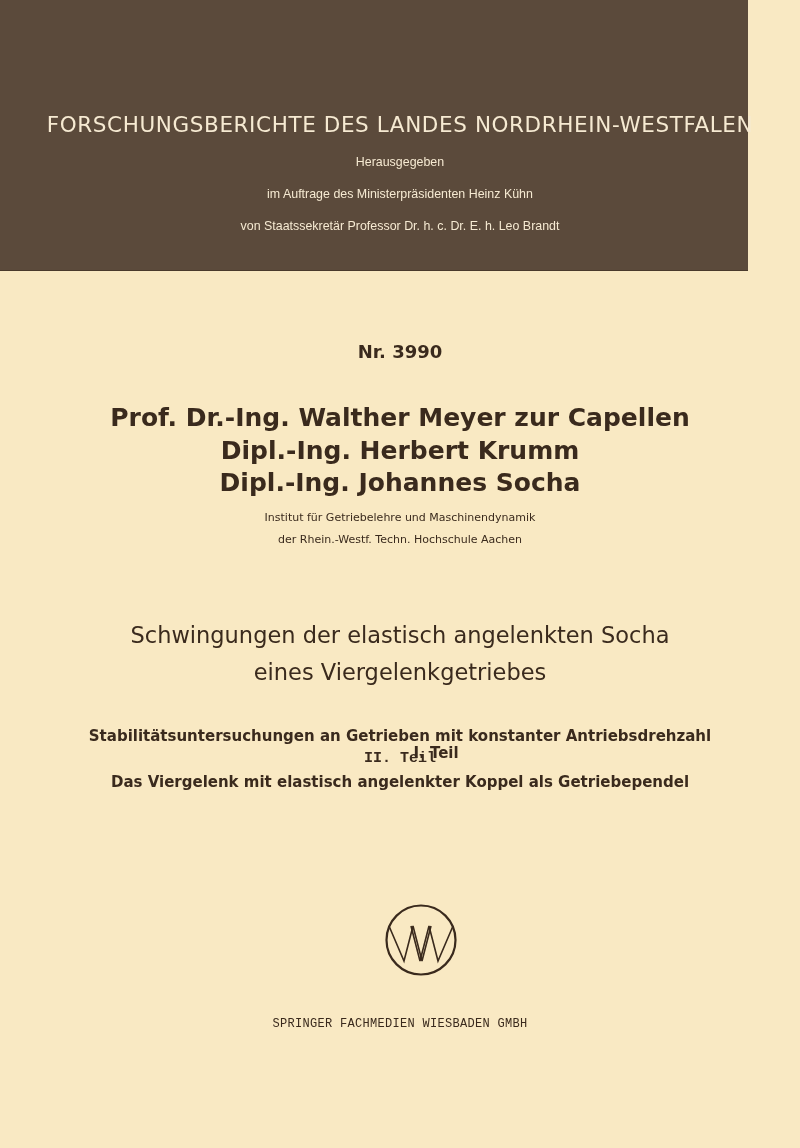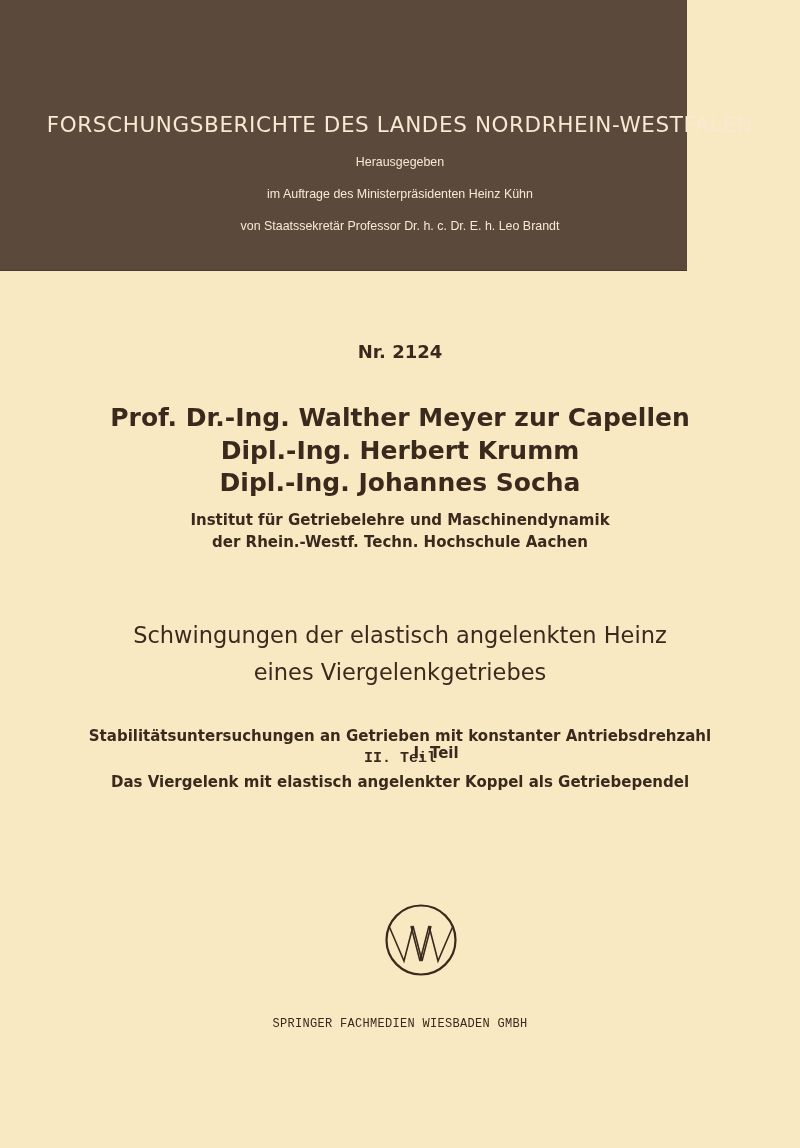--- a/index.html
+++ b/index.html
@@ -4,21 +4,21 @@
 <style>
   html, body { margin: 0; padding: 0; }
   body {
     width: 800px; height: 1148px; overflow: hidden;
     background: #f9e9c3;
     font-family: "DejaVu Sans", "Liberation Sans", sans-serif;
     color: #3b2c1f;
     position: relative;
   }
   .band {
-    position: absolute; left: 0; top: 0; width: 687px; height: 270px;
+    position: absolute; left: 0; top: 0; width: 748px; height: 270px;
     background: #5b4a3b;
     border-bottom: 1px solid #4a3a2c;
   }
   .band-line {
     position: absolute; left: 0; width: 800px; text-align: center;
     color: #f6ead2; white-space: nowrap;
   }
   .series-title {
     top: 112px; font-size: 21.5px; letter-spacing: 0.6px;
     font-family: "DejaVu Sans", sans-serif; font-weight: normal;
@@ -33,21 +33,21 @@
 
   .line {
     position: absolute; left: 0; width: 800px; text-align: center;
     white-space: nowrap; color: #3a2a1d;
   }
   .number { top: 341px; font-size: 18px; font-weight: bold; }
   .author { font-size: 25px; font-weight: bold; }
   .a1 { top: 403px; }
   .a2 { top: 436px; }
   .a3 { top: 468px; }
-  .inst { font-size: 15px; font-weight: bold; }
+  .inst { font-size: 11px; font-weight: normal; }
   .i1 { top: 511px; }
   .i2 { top: 533px; }
   .title { font-size: 22.5px; font-weight: normal; }
   .t1 { top: 622px; }
   .t2 { top: 659px; }
   .part { font-size: 15px; font-weight: bold; }
   .p1 { top: 744px; margin-left: 36px; }
   .p2 { top: 727px; }
   .p3 { top: 750px; font-family: Liberation Mono, monospace; }
   .p4 { top: 773px; }
@@ -63,30 +63,30 @@
 </head>
 <body>
 
 <div class="band">
   <div class="band-line series-title">FORSCHUNGSBERICHTE DES LANDES NORDRHEIN-WESTFALEN</div>
   <div class="band-line band-small l1">Herausgegeben</div>
   <div class="band-line band-small l2">im Auftrage des Ministerpräsidenten Heinz Kühn</div>
   <div class="band-line band-small l3">von Staatssekretär Professor Dr. h. c. Dr. E. h. Leo Brandt</div>
 </div>
 
-<div class="line number">Nr. 2124</div>
+<div class="line number">Nr. 3990</div>
 
 <div class="line author a1">Prof. Dr.-Ing. Walther Meyer zur Capellen</div>
 <div class="line author a2">Dipl.-Ing. Herbert Krumm</div>
 <div class="line author a3">Dipl.-Ing. Johannes Socha</div>
 
 <div class="line inst i1">Institut für Getriebelehre und Maschinendynamik</div>
 <div class="line inst i2">der Rhein.-Westf. Techn. Hochschule Aachen</div>
 
-<div class="line title t1">Schwingungen der elastisch angelenkten Heinz</div>
+<div class="line title t1">Schwingungen der elastisch angelenkten Socha</div>
 <div class="line title t2">eines Viergelenkgetriebes</div>
 
 <div class="line part p1">I. Teil</div>
 <div class="line part p2">Stabilitätsuntersuchungen an Getrieben mit konstanter Antriebsdrehzahl</div>
 <div class="line part p3">II. Teil</div>
 <div class="line part p4">Das Viergelenk mit elastisch angelenkter Koppel als Getriebependel</div>
 
 <svg class="logo" viewBox="0 0 74 74">
   <circle cx="37" cy="37" r="34.5" fill="none" stroke="#3a2a1d" stroke-width="2.2"></circle>
   <polyline points="5,23 20,58 29,23 38,58 47,23" fill="none" stroke="#3a2a1d" stroke-width="1.6" stroke-linejoin="miter"></polyline>

